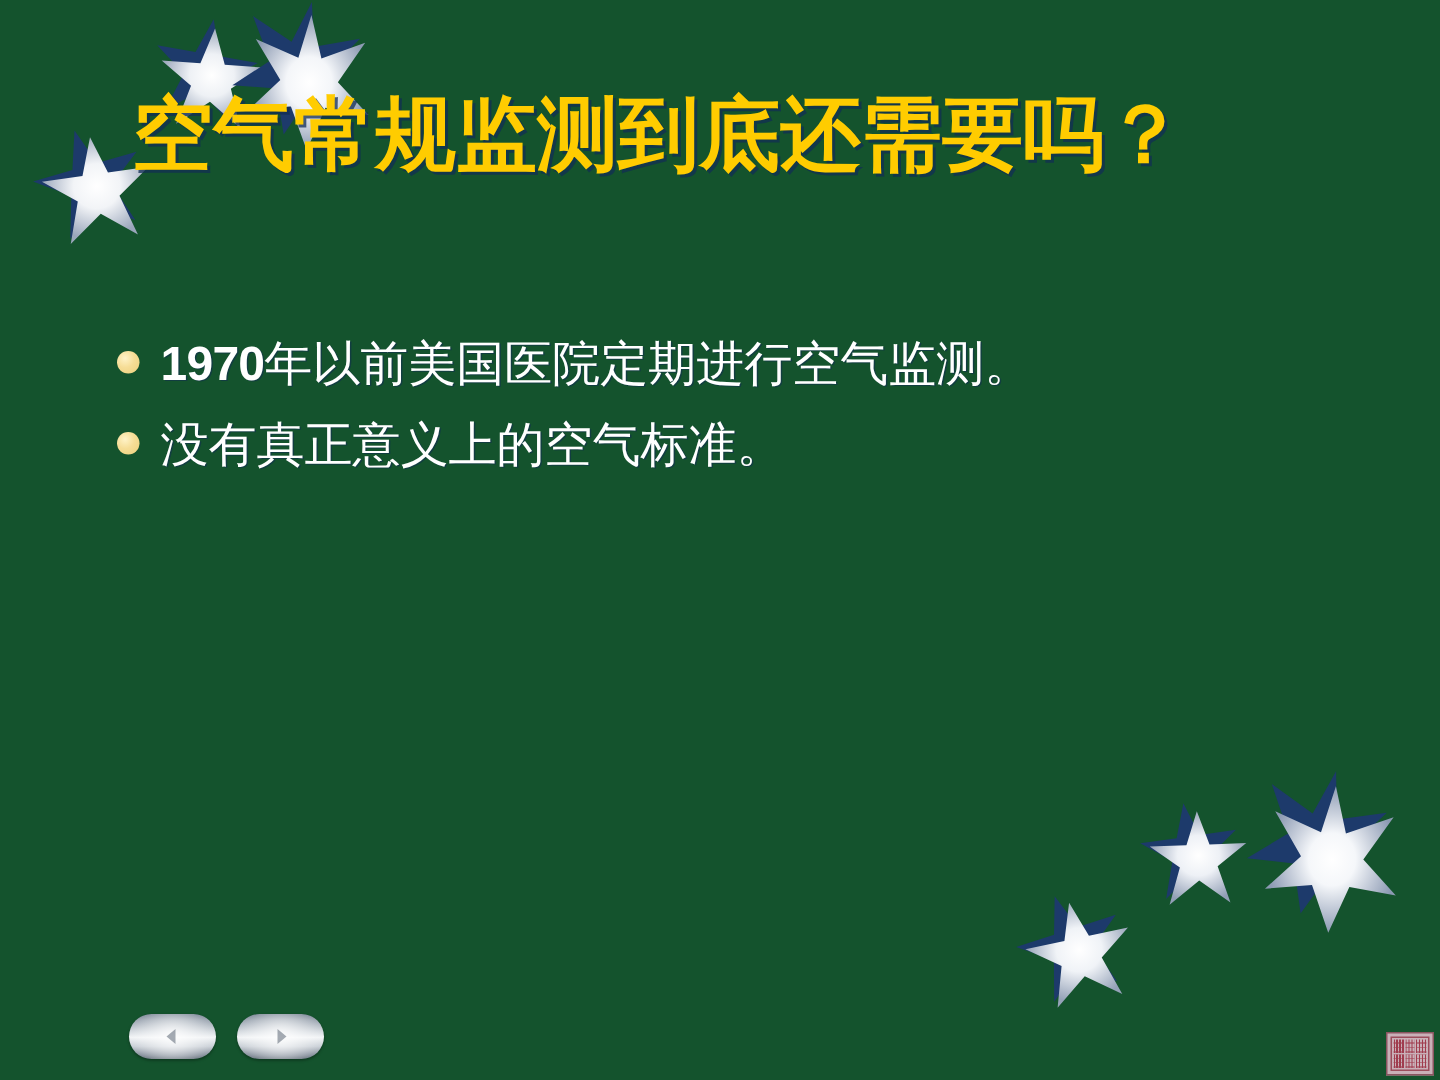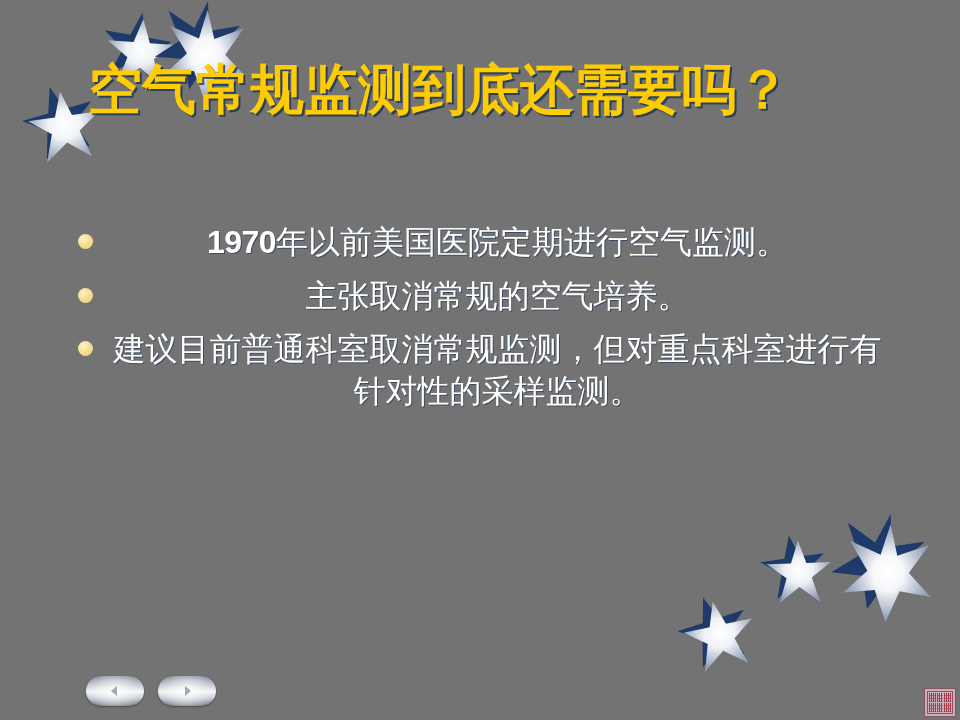--- a/index.html
+++ b/index.html
@@ -6,21 +6,21 @@
   html, body {
     margin: 0;
     padding: 0;
     background: #16396b;
   }
   #slide {
     position: relative;
     width: 960px;
     height: 720px;
     overflow: hidden;
-    background: #737373;
+    background: #14532d;
     font-family: "Liberation Serif", "DejaVu Serif", serif;
     -webkit-font-smoothing: antialiased;
   }
 
   
   .star-group {
     position: absolute;
     pointer-events: none;
   }
   .star {
@@ -44,21 +44,20 @@
     text-shadow: 2px 2px 0px rgba(18,46,84,0.75);
     font-family: "DejaVu Sans", "Liberation Sans", sans-serif;
   }
 
   
   #body {
     position: absolute;
     left: 78px;
     top: 222px;
     width: 810px;
-    text-align: center;
   }
   .bullet-row {
     display: flex;
     align-items: flex-start;
     margin-bottom: 12px;
   }
   .bullet-dot {
     flex: 0 0 auto;
     width: 15px;
     height: 15px;
@@ -209,27 +208,23 @@
 
     <div class="bullet-row">
       <span class="bullet-dot"></span>
       <span class="bullet-text"><span class="lat">1970</span>年以前美国医院定期进行空气监测。</span>
     </div>
 
 
 
     <div class="bullet-row">
       <span class="bullet-dot"></span>
-      <span class="bullet-text">主张取消常规的空气培养。</span>
-    </div>
-
-    <div class="bullet-row">
-      <span class="bullet-dot"></span>
-      <span class="bullet-text">建议目前普通科室取消常规监测，但对重点科室进行有针对性的采样监测。</span>
-    </div>
+      <span class="bullet-text">没有真正意义上的空气标准。</span>
+    </div>
+
 
   </div>
 
   <div class="star-group" style="right:0px; bottom:0px; width:300px; height:200px;">
 
     <span class="star" style="left:22px; top:78px;">
       <svg width="76" height="76" viewBox="0 0 100 100">
         <defs>
           <radialGradient id="sw4" cx="50%" cy="48%" r="52%">
             <stop offset="0%" stop-color="#ffffff"></stop>

